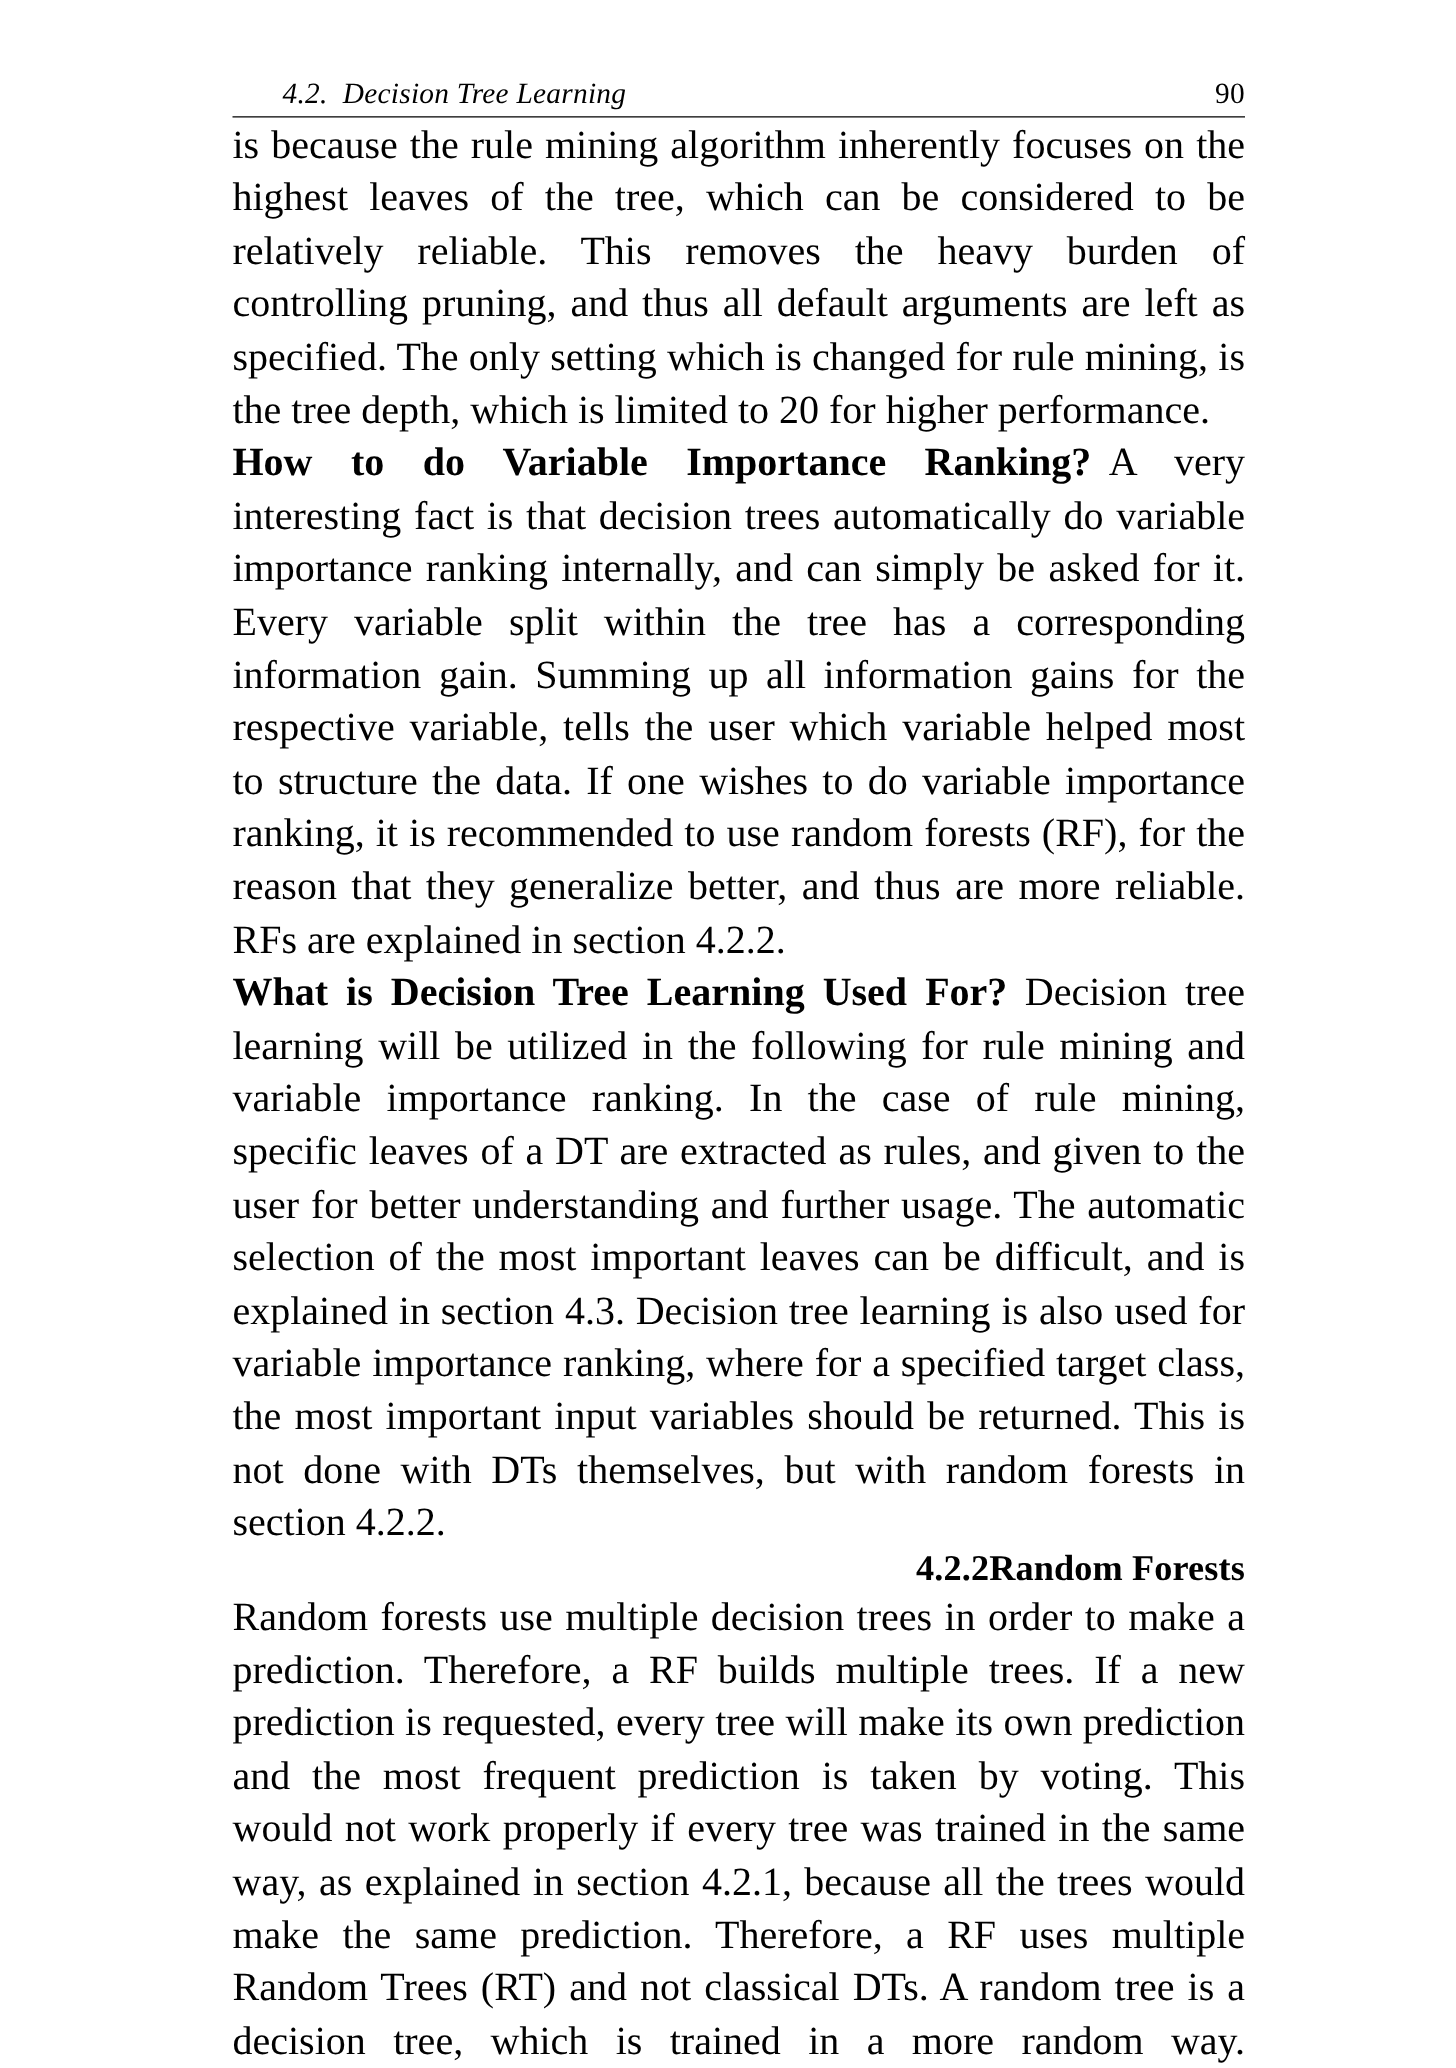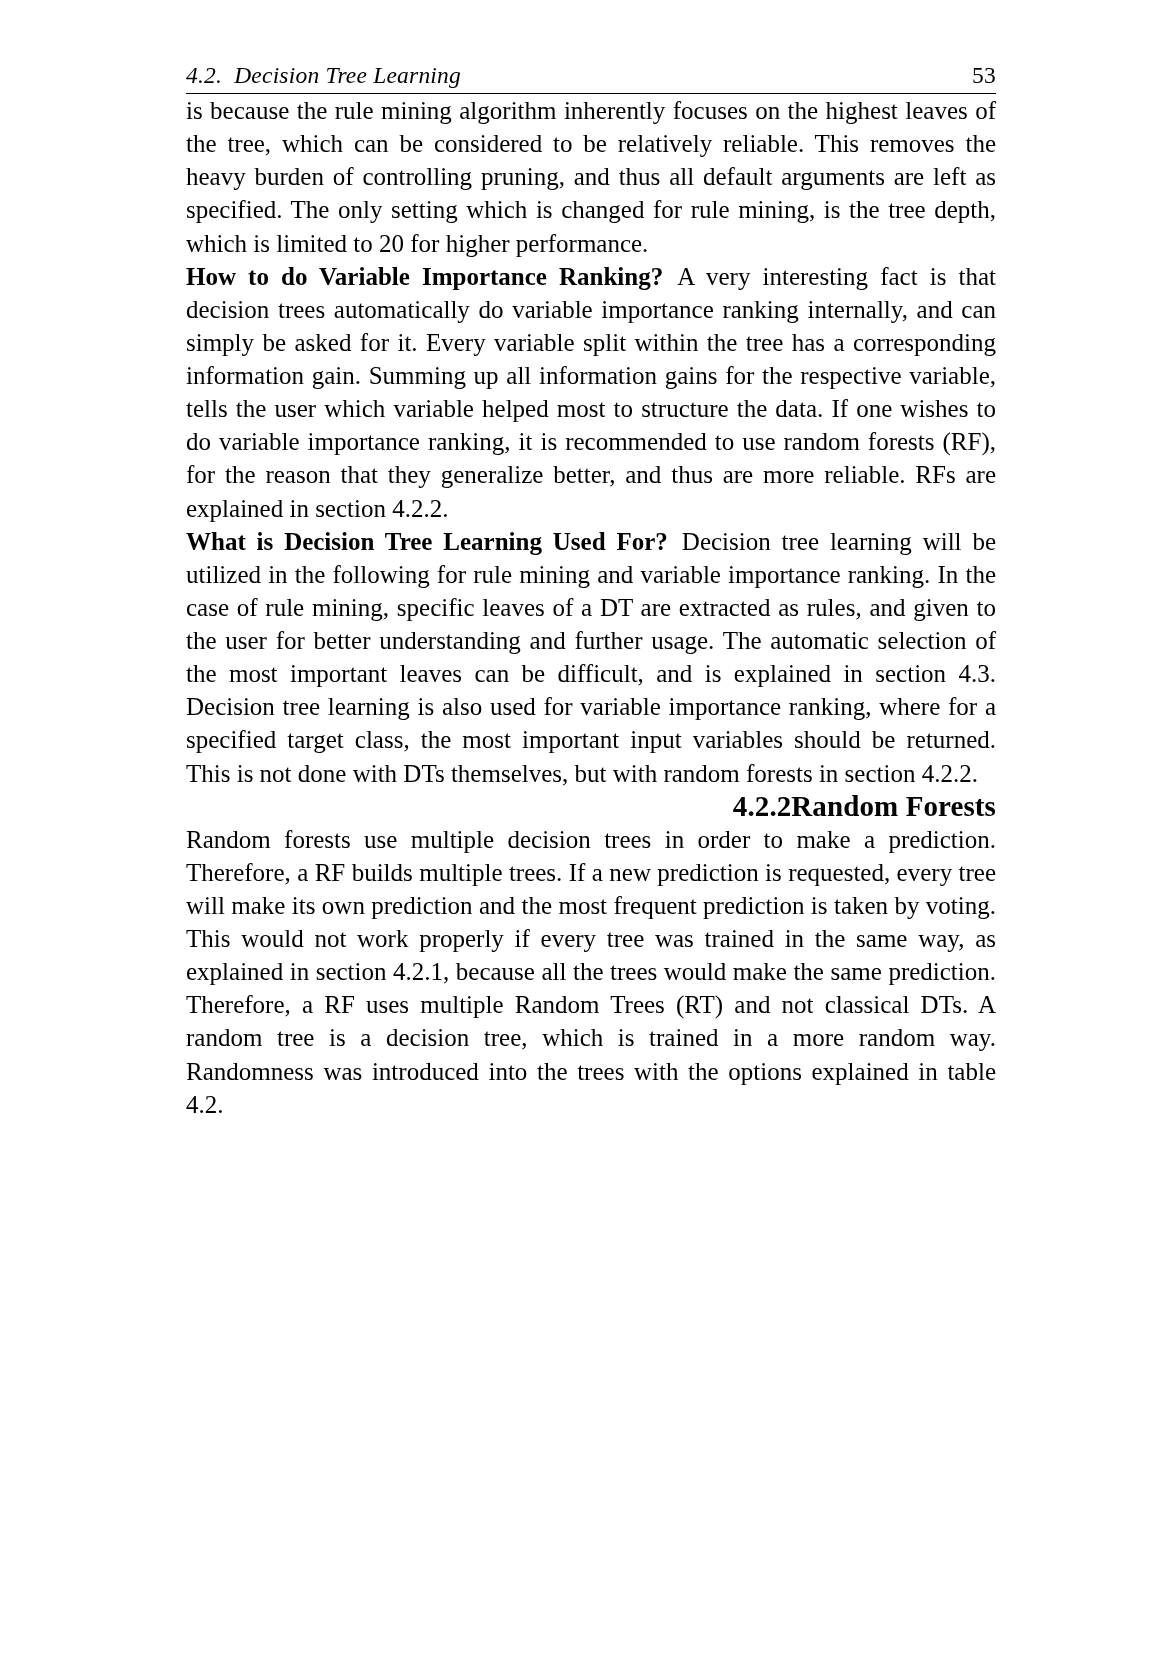--- a/index.html
+++ b/index.html
@@ -31,33 +31,34 @@
   .header {
     display: flex;
     align-items: baseline;
     justify-content: space-between;
     font-size: 23.5px;
     font-style: italic;
     letter-spacing: 0.2px;
   }
   .header .head-left {
     white-space: pre;
+    margin-left: 40px;
   }
   .header .head-right {
     font-style: normal;
     font-size: 23.5px;
   }
   .rule {
     border-bottom: 1.4px solid #000;
     margin-top: 4px;
     width: 100%;
   }
   
   p.body {
-    font-size: 25px;
+    font-size: 32px;
     line-height: 1.325;
     text-align: justify;
     text-justify: inter-word;
     margin: 0;
     hyphens: manual;
   }
   .gap-first { margin-top: 44px; }
   .gap { margin-top: 33px; }
   .runin {
     font-weight: bold;
@@ -76,21 +77,21 @@
   .after-head { margin-top: 27px; }
 </style>
 </head>
 <body>
 
 <div class="page">
   <div class="content">
 
     <div class="header">
       <span class="head-left">4.2.  Decision Tree Learning</span>
-      <span class="head-right">53</span>
+      <span class="head-right">90</span>
     </div>
     <div class="rule"></div>
 
     <p class="body gap-first">is because the rule mining algorithm inherently focuses on the highest leaves of the tree, which can be considered to be relatively reliable. This removes the heavy burden of controlling pruning, and thus all default arguments are left as specified.  The only setting which is changed for rule mining, is the tree depth, which is limited to 20 for higher performance.</p>
 
     <p class="body gap">
       <span class="runin">How to do Variable Importance Ranking?</span><span class="runin-space"></span><span>A very interesting fact is that decision trees automatically do variable importance ranking internally, and can simply be asked for it.  Every variable split within the tree has a corresponding information gain. Summing up all information gains for the respective variable, tells the user which variable helped most to structure the data. If one wishes to do variable importance ranking, it is recommended to use random forests (RF), for the reason that they generalize better, and thus are more reliable. RFs are explained in section 4.2.2.</span>
     </p>
 
     <p class="body gap">

